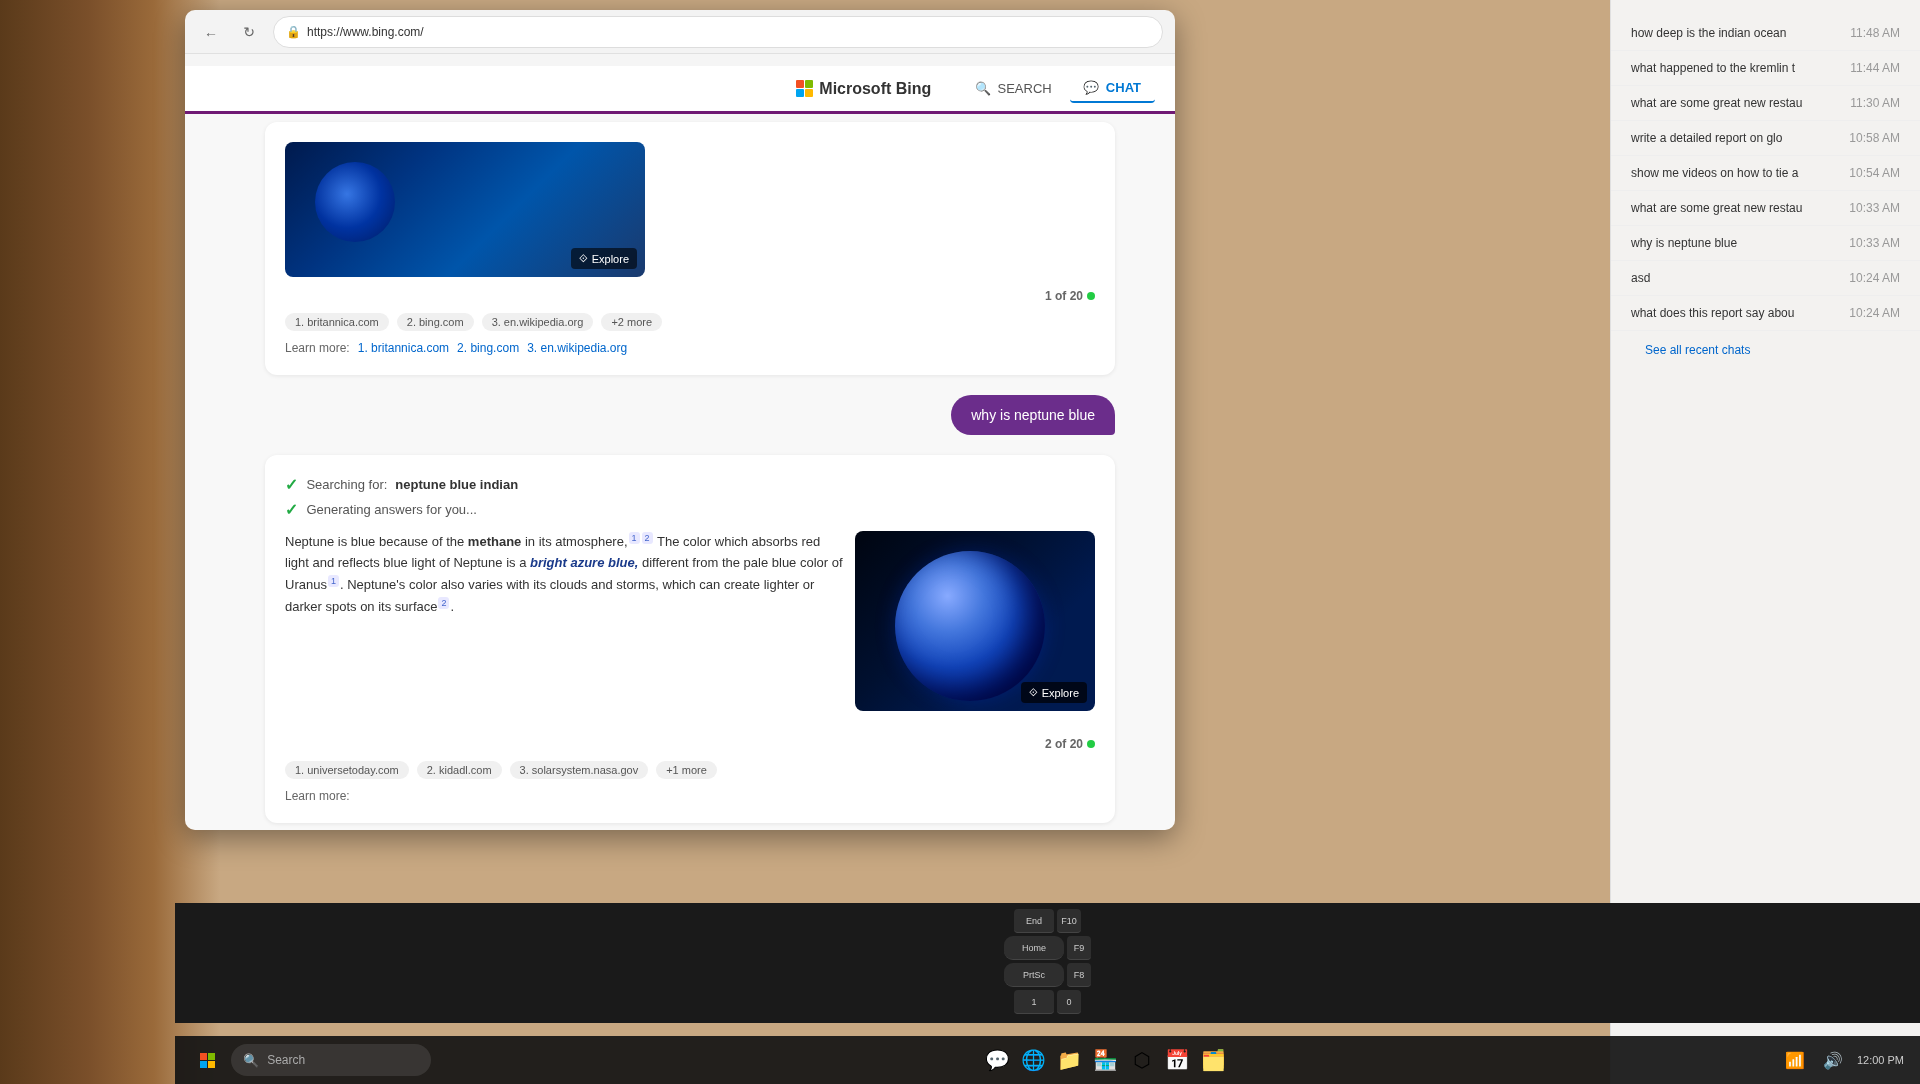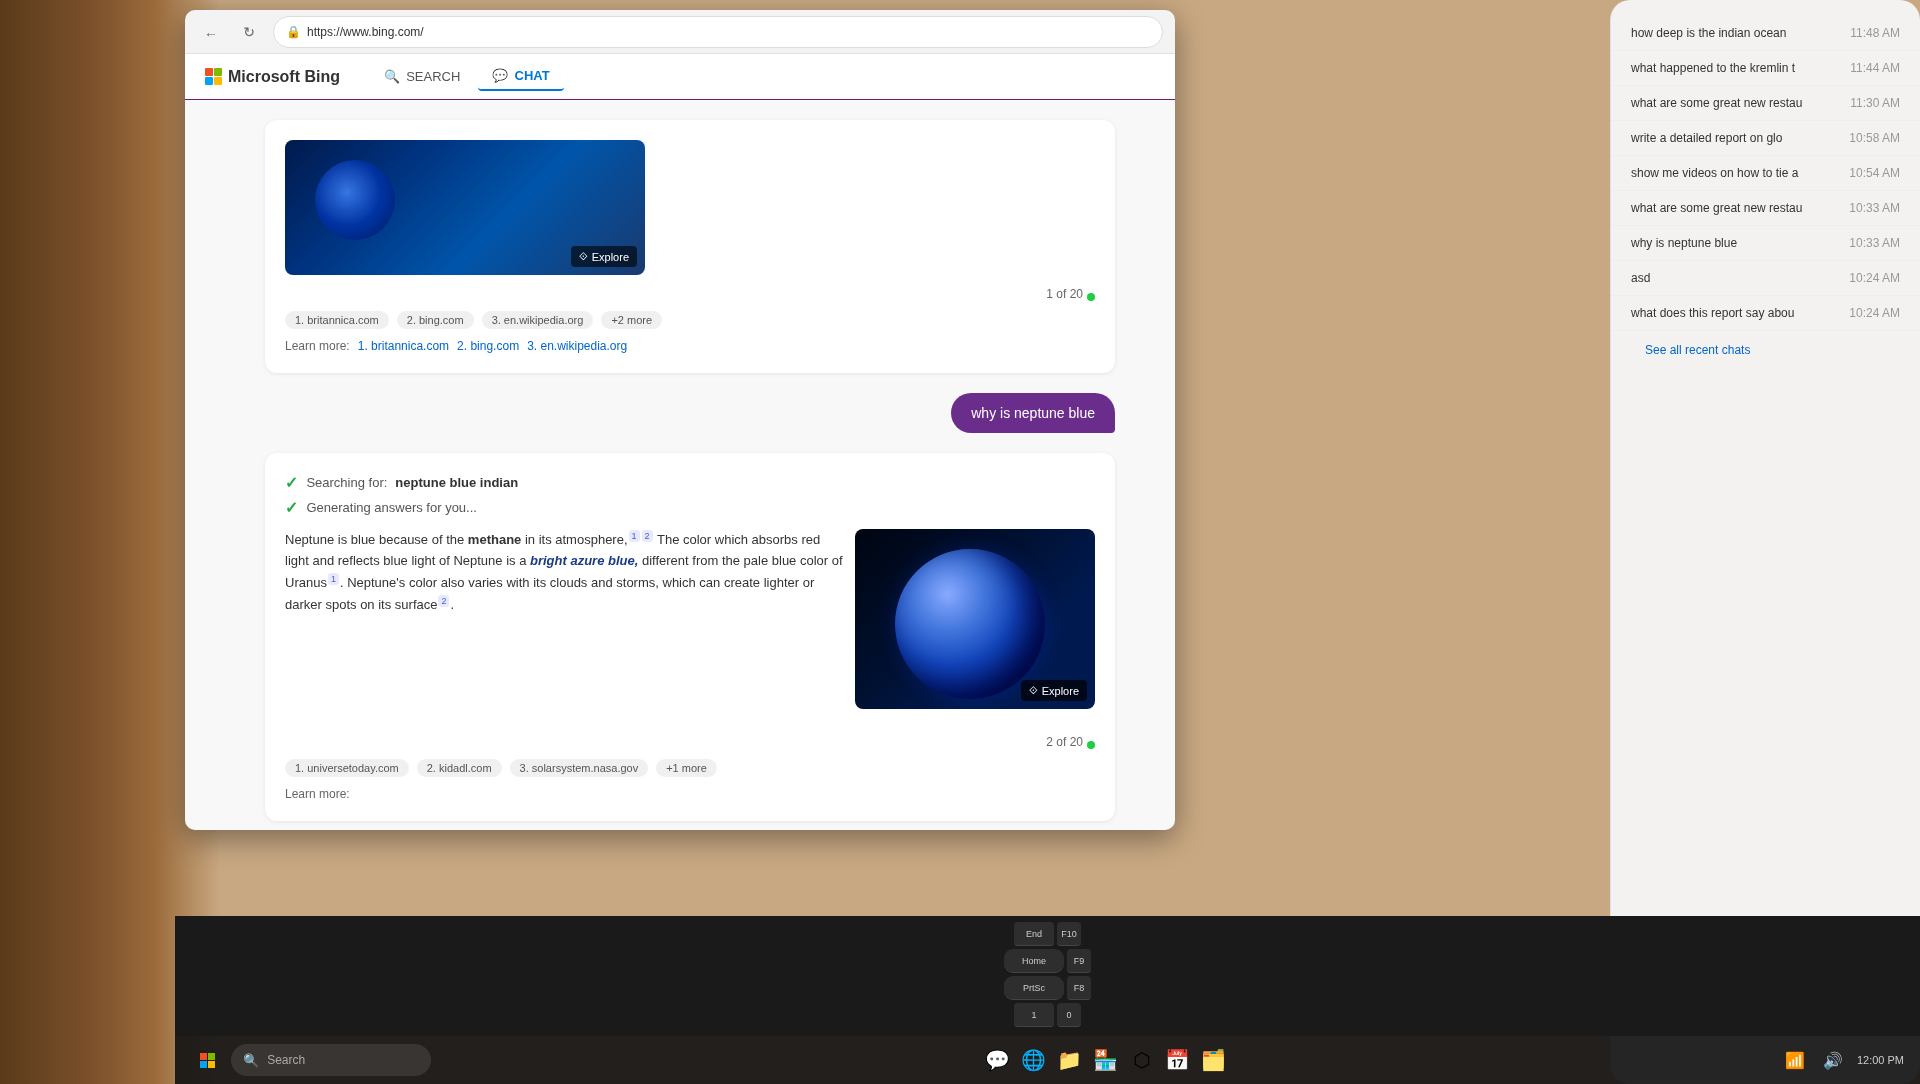--- a/index.html
+++ b/index.html
@@ -72,24 +72,25 @@
       flex-direction: column;
     }
 
     
     .bing-header {
       background: white;
       padding: 8px 20px;
       display: flex;
       align-items: center;
       gap: 20px;
-      border-bottom: 1px solid #701a75;
+      border-bottom: 3px solid #701a75;
       position: sticky;
-      top: 0;
+      top: 12px;
       z-index: 10;
+      justify-content: flex-end;
     }
 
     .bing-logo {
       display: flex;
       align-items: center;
       gap: 6px;
       font-weight: 600;
       font-size: 16px;
       color: #333;
     }
@@ -189,23 +190,24 @@
       align-items: center;
       gap: 4px;
     }
 
     .message-counter {
       text-align: right;
       font-size: 12px;
       color: #666;
       margin-bottom: 10px;
       display: flex;
-      align-items: flex-end;
+      align-items: center;
       justify-content: flex-end;
       gap: 4px;
+      font-weight: bold;
     }
 
     .green-dot {
       width: 8px; height: 8px;
       background: #22cc44;
       border-radius: 50%;
     }
 
     .source-links {
       display: flex;
@@ -366,21 +368,20 @@
       position: absolute;
       right: 0;
       top: 0;
       width: 310px;
       height: 1084px;
       background: rgba(245,245,245,0.95);
       border-left: 1px solid #e0e0e0;
       z-index: 2;
       padding: 16px 0;
       overflow-y: auto;
-      border-radius: 20px;
     }
 
     .recent-chat-item {
       padding: 10px 20px;
       cursor: pointer;
       border-bottom: 1px solid #eee;
       display: flex;
       justify-content: space-between;
       align-items: flex-start;
     }
@@ -492,21 +493,21 @@
       cursor: pointer;
       display: flex;
       align-items: center;
       justify-content: center;
       font-size: 20px;
     }
 
     
     .keyboard-area {
       position: absolute;
-      bottom: 48px;
+      bottom: 61px;
       left: 175px;
       right: 0;
       height: 120px;
       background: #1a1a1a;
       z-index: 5;
     }
 
     .keyboard-rows {
       padding: 6px 8px;
       display: flex;

